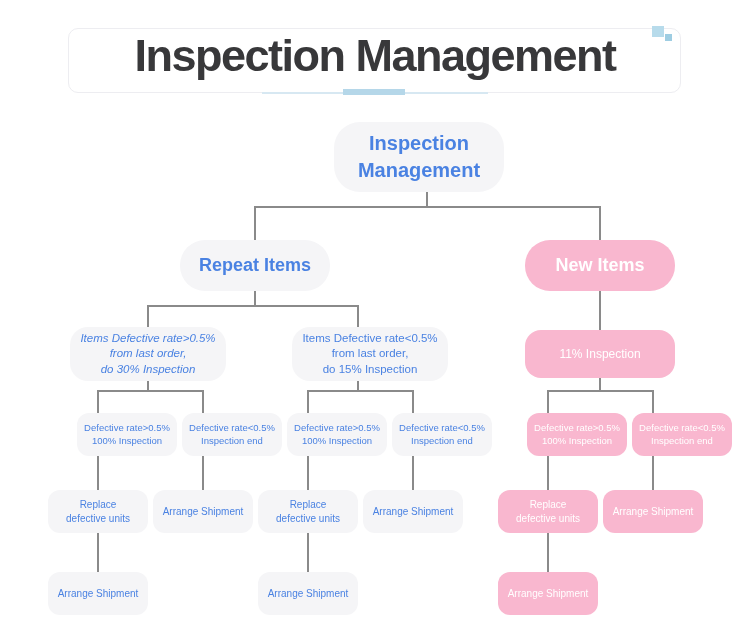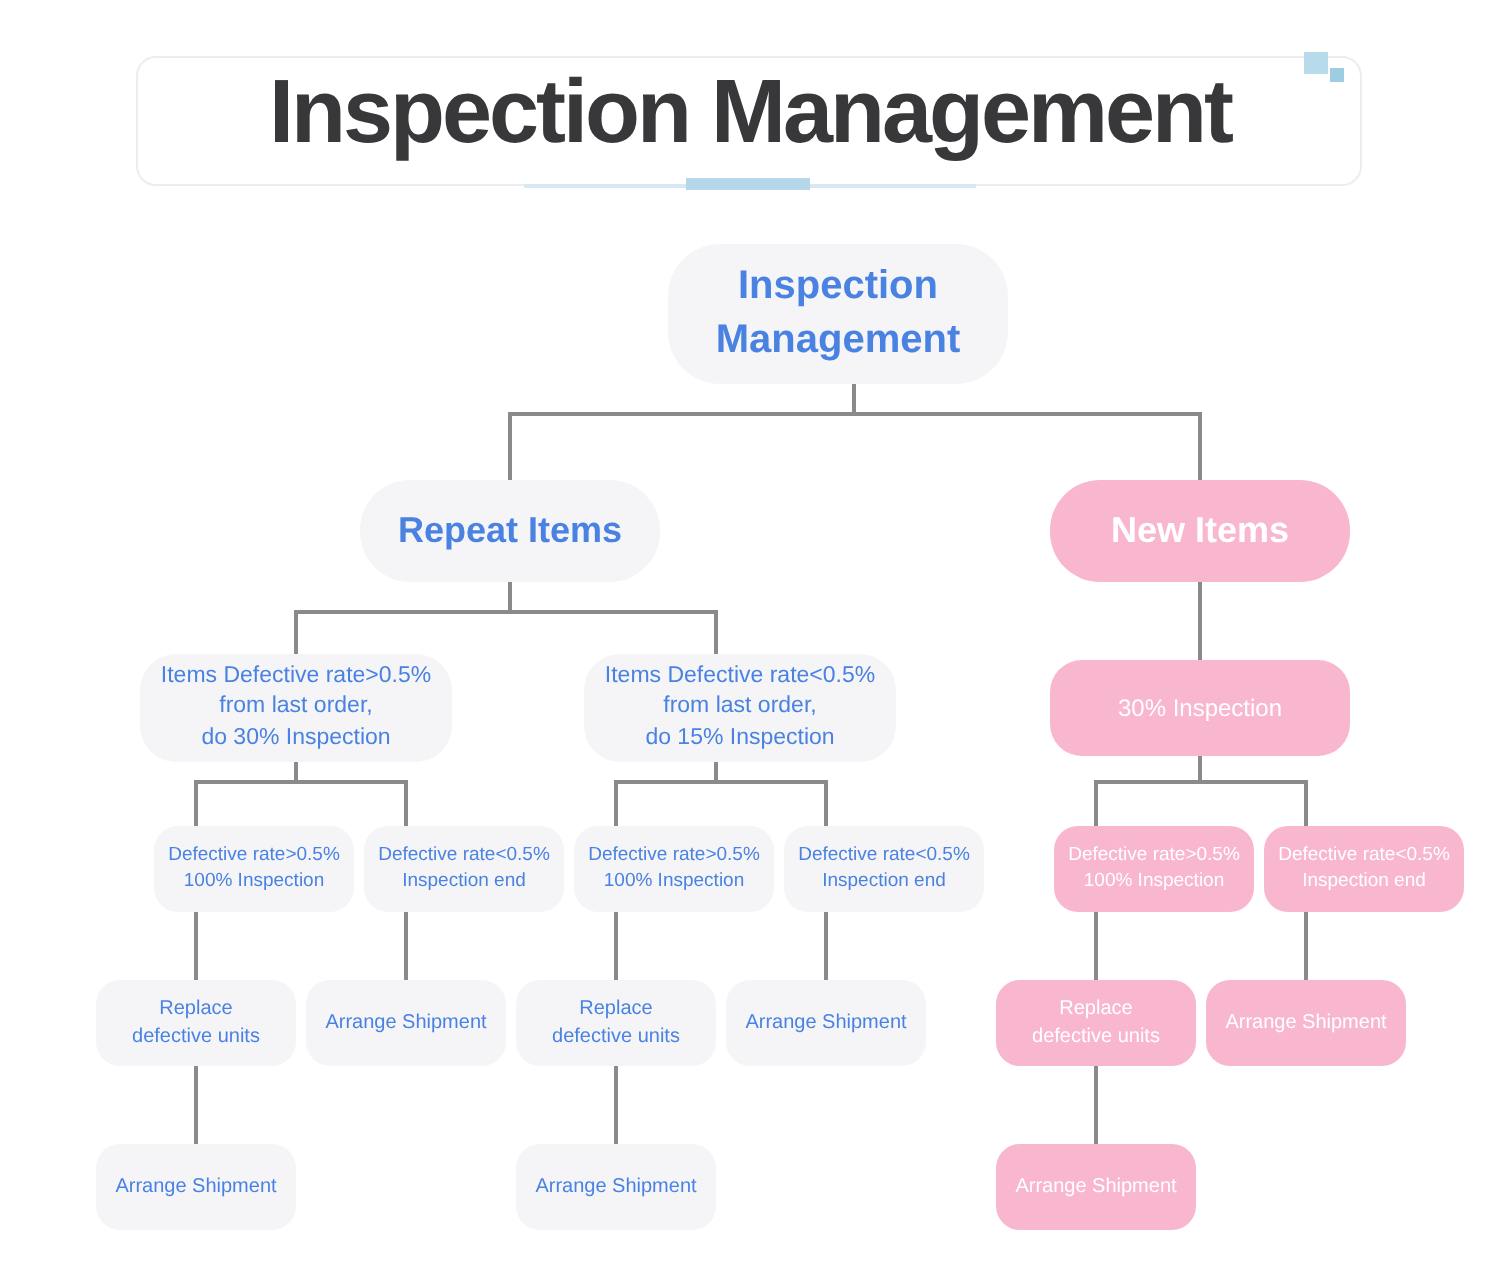--- a/index.html
+++ b/index.html
@@ -37,21 +37,21 @@
     box-sizing:border-box;
   }
   .gray { background:#f5f5f7; color:#4a82e2; }
   .pink { background:#f9b7cf; color:#ffffff; }
 
   .n-root   { left:334px; top:122px; width:170px; height:70px; font-size:20px; border-radius:26px; }
   .n-l2     { top:240px; width:150px; height:51px; font-size:18px; border-radius:25px; }
   .n-repeat { left:180px; }
   .n-new    { left:525px; }
   .n-l3     { top:327px; width:156px; height:54px; font-size:11.5px; border-radius:18px; font-weight:normal; }
-  .n-l3a    { left:70px; }
+  .n-l3a    { left:70px;font-style:italic; }
   .n-l3b    { left:292px; }
   .n-l3c    { left:525px; top:330px; width:150px; height:48px; font-size:12px; border-radius:16px; font-weight:normal; }
   .n-sm     { width:100px; height:43px; font-size:9.5px; border-radius:12px; font-weight:normal; }
   .row4     { top:413px;margin-left:29px; }
   .row5     { top:490px; font-size:10px; }
   .row6     { top:572px; font-size:10px; }
   .c1 { left:48px; }  .c2 { left:153px; } .c3 { left:258px; }
   .c4 { left:363px; } .c5 { left:498px; } .c6 { left:603px; }
 
   
@@ -114,21 +114,21 @@
 
   <div class="node pink n-l2 n-new">New Items</div>
   <div class="node gray n-l2 n-repeat">Repeat Items</div>
 
   <div class="node gray n-l3 n-l3a">Items Defective rate&gt;0.5%
 from last order,
 do 30% Inspection</div>
   <div class="node gray n-l3 n-l3b">Items Defective rate&lt;0.5%
 from last order,
 do 15% Inspection</div>
-  <div class="node pink n-l3c">30% Inspection</div>
+  <div class="node pink n-l3c">11% Inspection</div>
 
   <div class="node gray n-sm row4 c1">Defective rate&gt;0.5%
 100% Inspection</div>
   <div class="node gray n-sm row4 c2">Defective rate&lt;0.5%
 Inspection end</div>
   <div class="node gray n-sm row4 c3">Defective rate&gt;0.5%
 100% Inspection</div>
   <div class="node gray n-sm row4 c4">Defective rate&lt;0.5%
 Inspection end</div>
   <div class="node pink n-sm row4 c5">Defective rate&gt;0.5%

